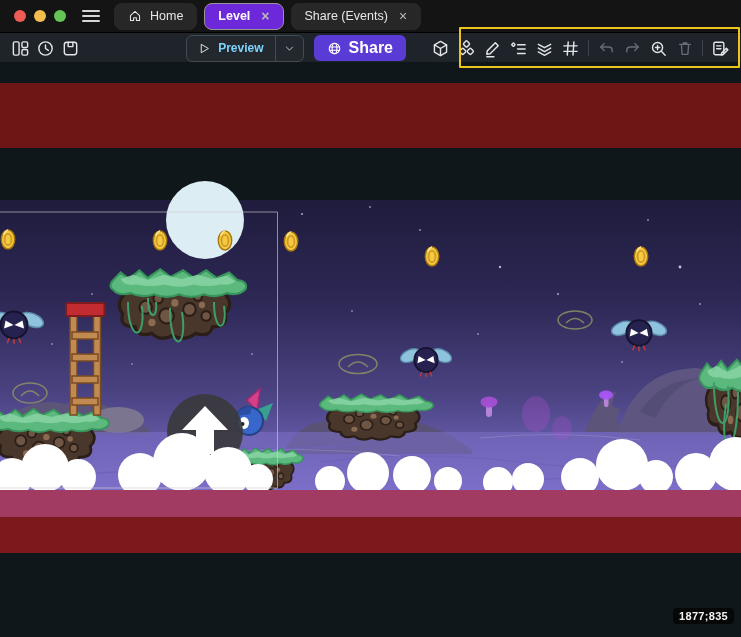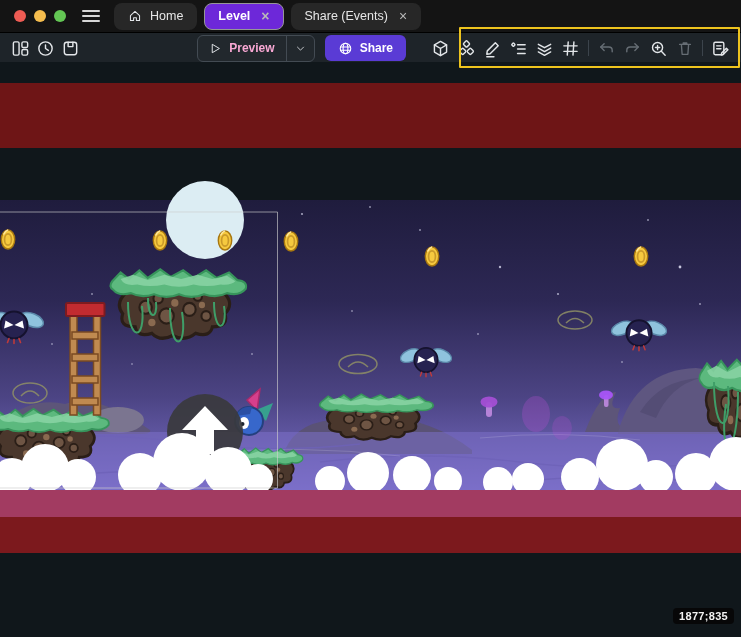--- a/index.html
+++ b/index.html
@@ -37,25 +37,25 @@
     width:25px;height:25px;display:flex;align-items:center;justify-content:center;
     cursor:pointer;flex:none;border-radius:4px;
   }
   .tbtn svg{display:block}
   .icon{stroke:#e3e6e9;fill:none;stroke-width:1.5;stroke-linecap:round;stroke-linejoin:round}
   .icon.dim{stroke:#666d74}
   .preview-wrap{
     display:flex;align-items:center;margin-left:auto;background:#22282d;
     border:1px solid #434b53;border-radius:6px;overflow:hidden;height:25px;
   }
-  .preview-main{display:flex;align-items:center;gap:7px;padding:0 11px;height:100%;cursor:pointer;color:#f9a8d4;font-size:12px;font-weight:bold}
+  .preview-main{display:flex;align-items:center;gap:7px;padding:0 11px;height:100%;cursor:pointer;color:#7dd3fc;font-size:12px;font-weight:bold}
   .preview-caret{display:flex;align-items:center;padding:0 8px;height:100%;border-left:1px solid #434b53;cursor:pointer}
   .share-btn{
     display:flex;align-items:center;gap:7px;background:#5a3bd5;border-radius:6px;
-    padding:0 13px;height:26px;color:#fff;font-size:12px;font-weight:bold;
+    padding:0 13px;height:26px;color:#fff;font-size:16px;font-weight:bold;
     margin-left:10px;cursor:pointer;
   }
   .right-icons{display:flex;align-items:center;margin-left:22px;gap:1px}
   .vdiv{width:1px;height:16px;background:#3c444c;margin:0 4px;flex:none}
   
   .highlight-box{
     position:absolute;left:459px;top:27px;width:277px;height:37px;
     border:2.5px solid #eec41e;pointer-events:none;z-index:9;border-radius:1px;
   }
   

